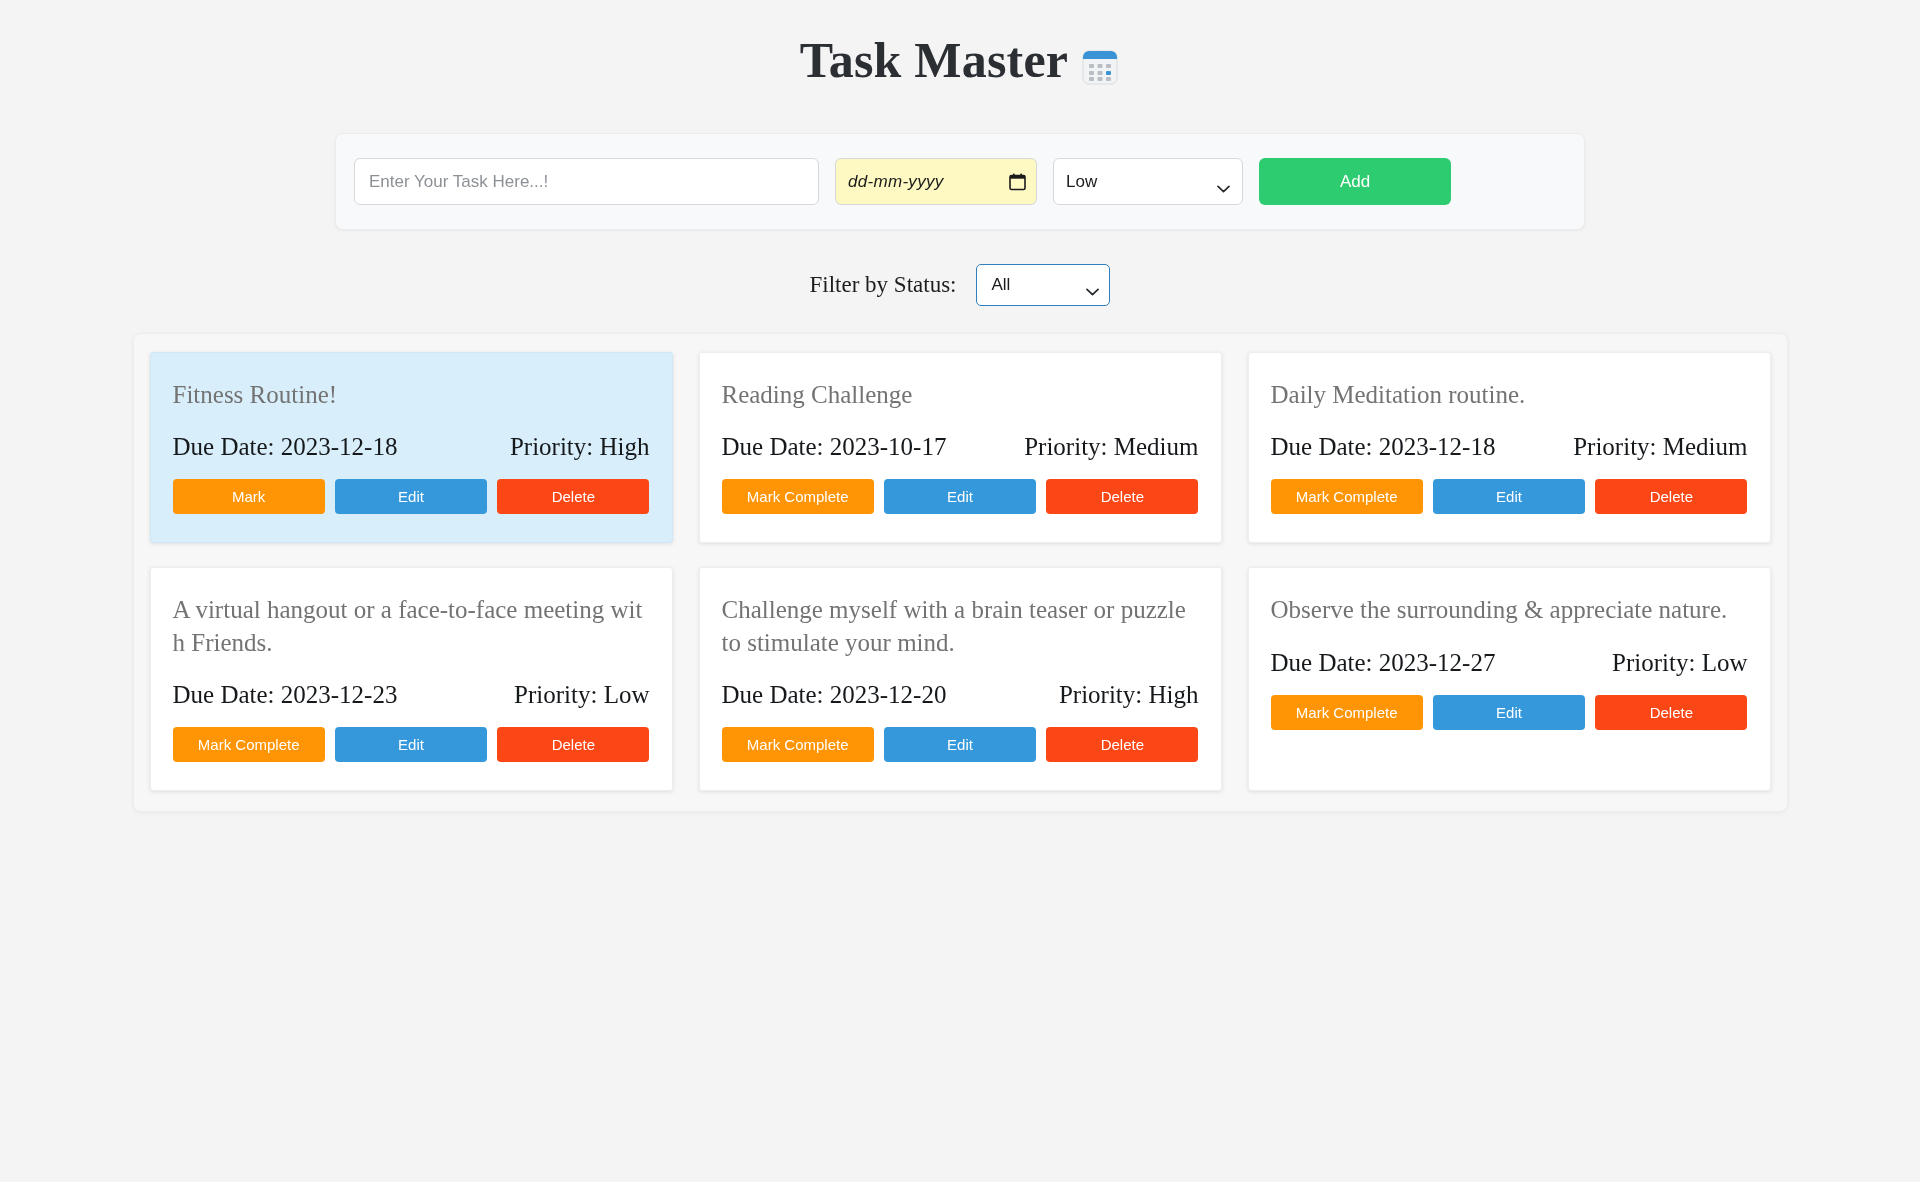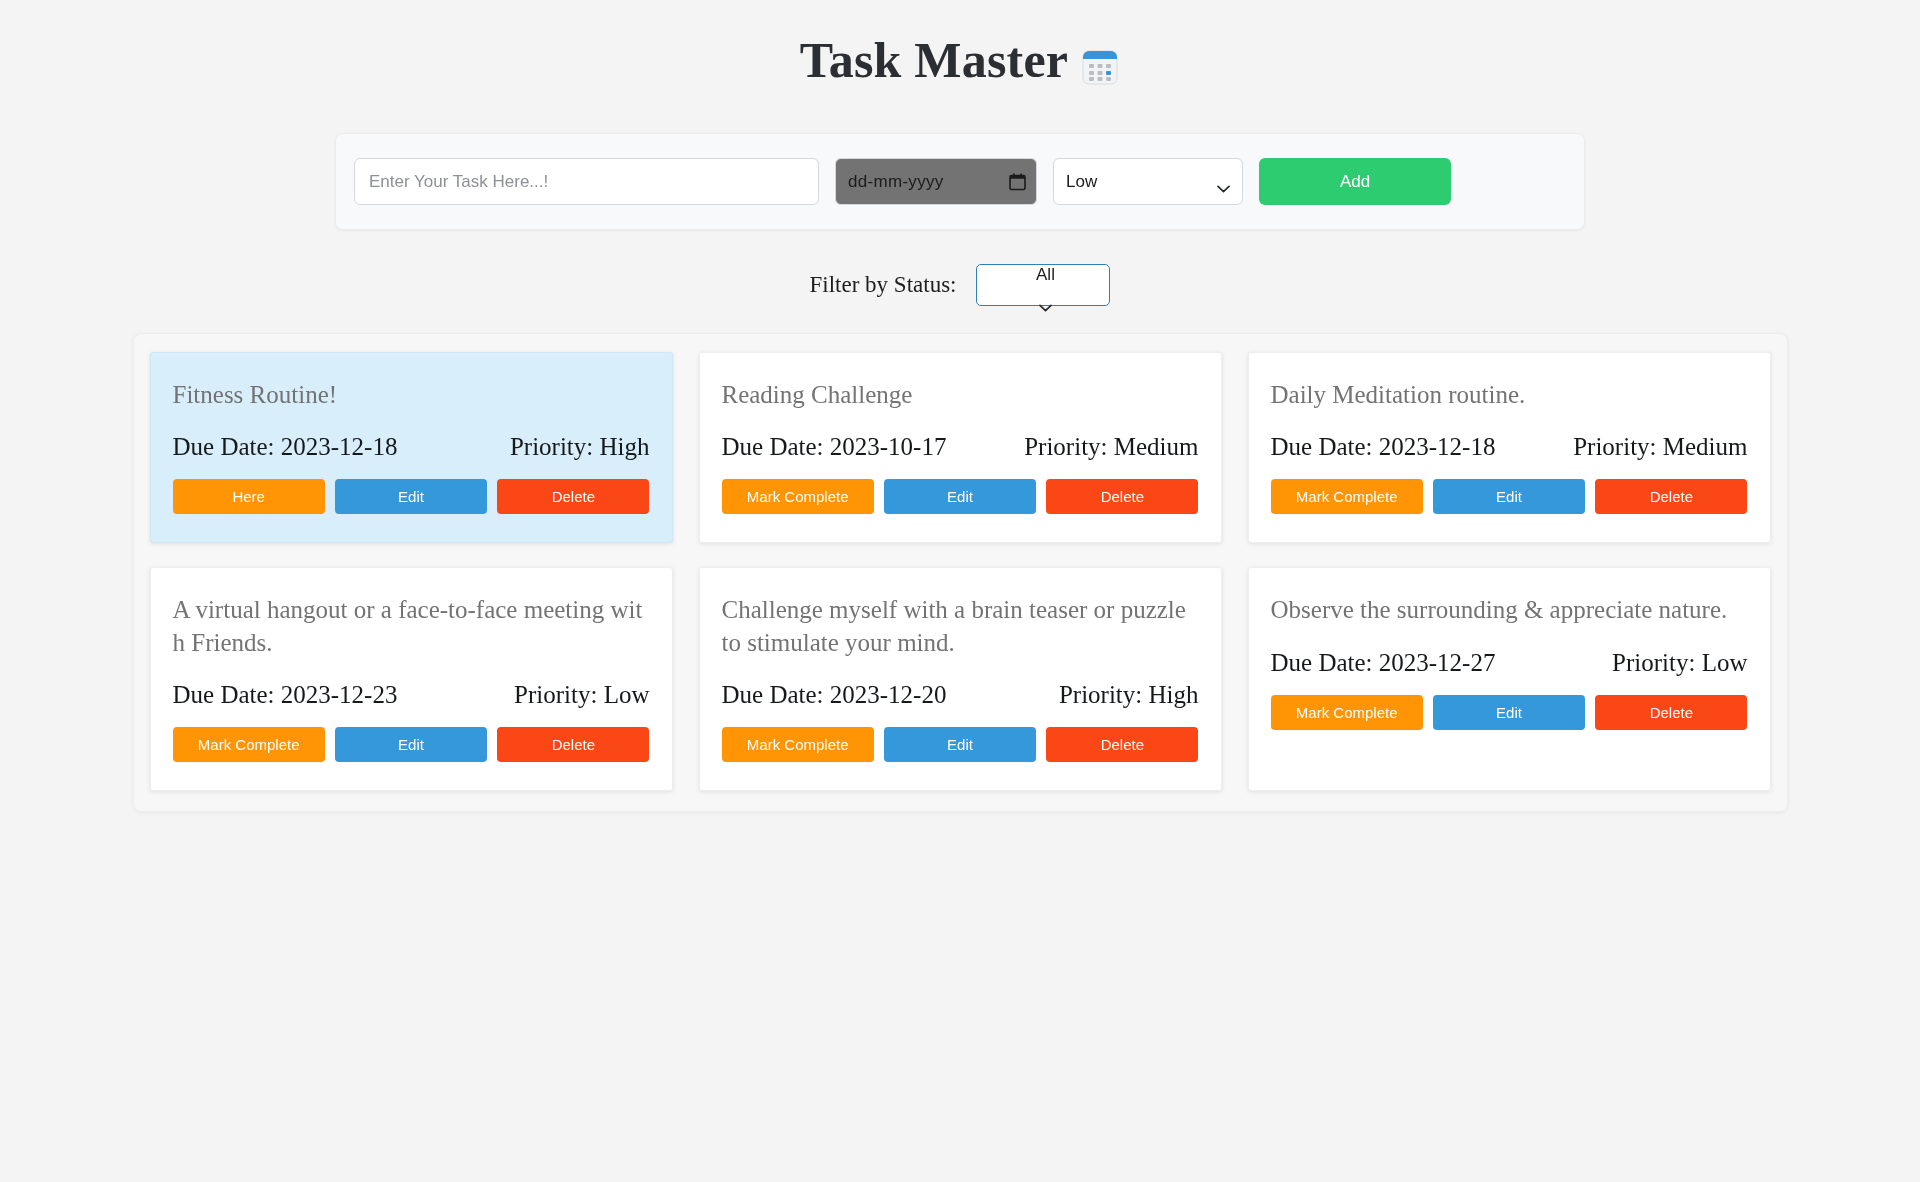--- a/index.html
+++ b/index.html
@@ -68,29 +68,30 @@
     color: #333;
     outline: none;
   }
   .task-input::placeholder { color: #8d9196; }
 
   .date-input {
     flex: 0 0 202px;
     height: 47px;
     border: 1px solid #d6d8db;
     border-radius: 6px;
-    background: #737373;
+    background: #fef9c3;
     padding: 0 10px 0 12px;
     font-family: "Liberation Sans", sans-serif;
     font-size: 17px;
     color: #1c1c1c;
     display: flex;
     align-items: center;
     justify-content: space-between;
     cursor: text;
+    font-style: italic;
   }
   .date-placeholder { letter-spacing: 0.3px; }
   .date-pick-icon { width: 17px; height: 18px; position: relative; flex: none; }
 
   .priority-select {
     flex: 0 0 190px;
     height: 47px;
     border: 1px solid #d6d8db;
     border-radius: 6px;
     background: #ffffff;
@@ -139,21 +140,20 @@
     border-radius: 5px;
     background: #ffffff;
     padding: 0 10px 0 14px;
     font-family: "Liberation Sans", sans-serif;
     font-size: 17px;
     color: #1c1c1c;
     display: flex;
     align-items: center;
     justify-content: space-between;
     cursor: pointer;
-    flex-direction: column;
   }
   .chev {
     width: 13px; height: 8px; flex: none;
   }
 
   
   .grid-wrap {
     width: 1655px;
     margin: 27px auto 0;
     background: #f7f7f7;
@@ -294,21 +294,21 @@
   <div class="grid-wrap">
     <div class="grid">
 
       <div class="task-card completed">
         <div class="task-title">Fitness Routine!</div>
         <div class="task-meta">
           <span>Due Date: 2023-12-18</span>
           <span>Priority: High</span>
         </div>
         <div class="btn-row">
-          <button class="tbtn undo">Here</button>
+          <button class="tbtn undo">Mark</button>
           <button class="tbtn edit">Edit</button>
           <button class="tbtn delete">Delete</button>
         </div>
       </div>
 
       <div class="task-card">
         <div class="task-title">Reading Challenge</div>
         <div class="task-meta">
           <span>Due Date: 2023-10-17</span>
           <span>Priority: Medium</span>

